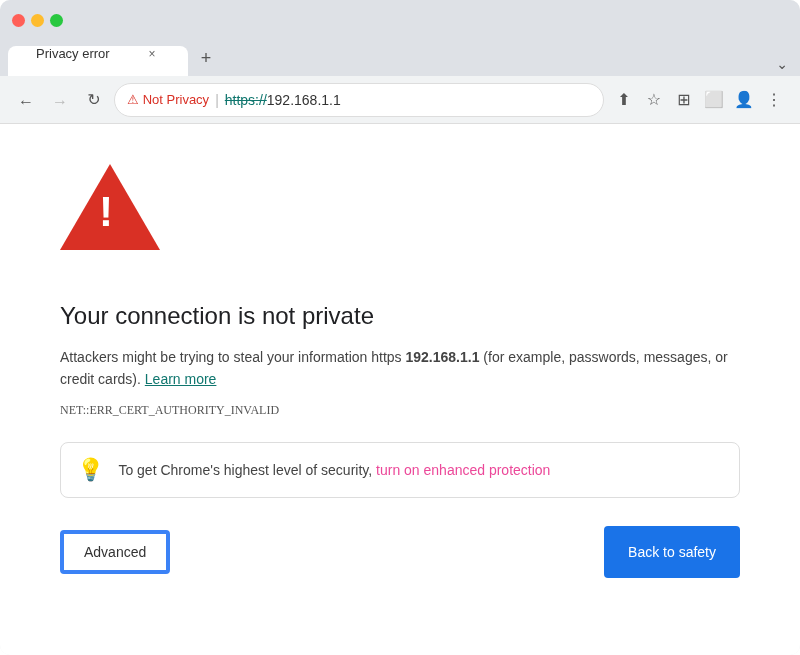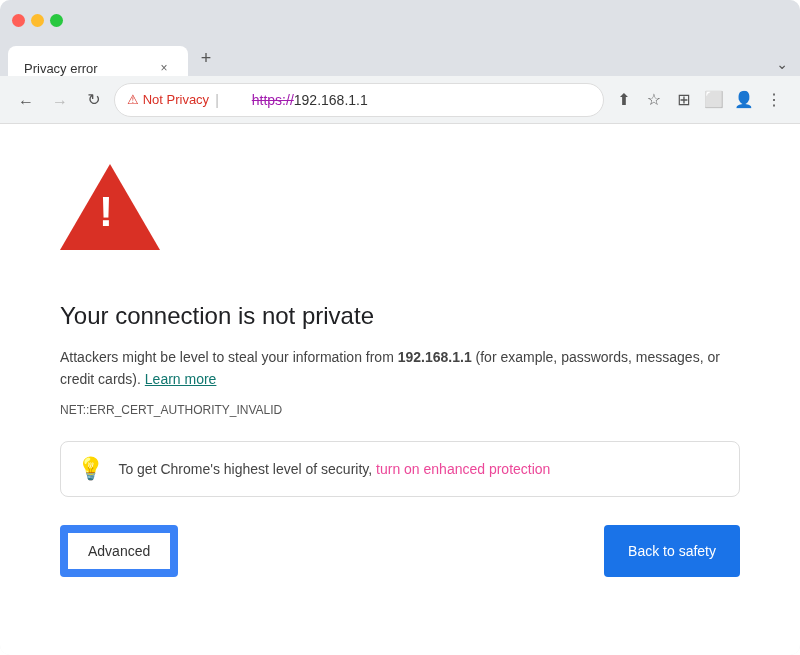--- a/index.html
+++ b/index.html
@@ -11,63 +11,63 @@
     
     .title-bar { background: #dee1e6; height: 40px; display: flex; align-items: center; padding: 0 12px; gap: 8px; }
     .traffic-lights { display: flex; gap: 6px; align-items: center; }
     .traffic-light { width: 13px; height: 13px; border-radius: 50%; }
     .tl-red { background: #ff5f57; }
     .tl-yellow { background: #febc2e; }
     .tl-green { background: #28c840; }
 
     
     .tab-bar { background: #dee1e6; height: 36px; display: flex; align-items: flex-end; padding: 0 8px; }
-    .tab { background: #fff; border-radius: 8px 8px 0 0; padding: 0 16px; height: 30px; display: flex; align-items: flex-end; gap: 8px; min-width: 180px; max-width: 240px; font-size: 13px; color: #333; }
+    .tab { background: #fff; border-radius: 8px 8px 0 0; padding: 0 28px; height: 30px; display: flex; align-items: flex-start; gap: 8px; min-width: 180px; max-width: 240px; font-size: 13px; color: #333; }
     .tab-title { flex: 1; font-size: 13px; overflow: hidden; text-overflow: ellipsis; white-space: nowrap; }
     .tab-close { width: 16px; height: 16px; border-radius: 50%; display: flex; align-items: center; justify-content: center; font-size: 12px; color: #666; cursor: pointer; }
     .tab-new { margin-left: 4px; width: 28px; height: 28px; display: flex; align-items: center; justify-content: center; border-radius: 50%; font-size: 18px; color: #555; cursor: pointer; align-self: center; }
     .tab-end { margin-left: auto; display: flex; align-items: center; }
     .tab-chevron { font-size: 14px; color: #555; padding: 4px; cursor: pointer; }
 
     
     .nav-bar { background: #f1f3f4; height: 48px; display: flex; align-items: center; padding: 0 12px; gap: 6px; border-bottom: 1px solid #ddd; }
     .nav-btn { width: 28px; height: 28px; border-radius: 50%; display: flex; align-items: center; justify-content: center; color: #555; font-size: 16px; cursor: pointer; border: none; background: transparent; }
     .nav-btn.disabled { color: #bbb; cursor: default; }
     .address-bar { flex: 1; background: #fff; border: 1px solid #ddd; border-radius: 20px; height: 34px; display: flex; align-items: center; padding: 0 12px; gap: 6px; font-size: 14px; }
     .security-warning { display: flex; align-items: center; gap: 4px; color: #d93025; font-size: 13px; font-weight: 500; }
     .security-warning-icon { font-size: 13px; }
     .address-divider { color: #bbb; font-size: 14px; }
     .address-url { color: #333; font-size: 14px; }
-    .address-url .strikethrough { text-decoration: line-through; color: #a21caf; margin-left: 27px; }
+    .address-url .strikethrough { text-decoration: line-through; color: #0f766e; }
     .nav-actions { display: flex; gap: 2px; }
 
     
     .page-content { background: #fff; flex: 1; padding: 40px 60px 30px 60px; overflow-y: auto; }
 
     
     .error-icon-container { margin-bottom: 24px; }
     .error-triangle { width: 0; height: 0; border-left: 50px solid transparent; border-right: 50px solid transparent; border-bottom: 86px solid #d93025; position: relative; display: inline-block; }
     .error-triangle::after { content: '!'; position: absolute; top: 24px; left: -11px; font-size: 42px; font-weight: 900; color: #fff; }
 
     
     .error-title { font-size: 24px; font-weight: 400; color: #202124; margin-bottom: 16px; margin-top: 48px; }
     .error-description { font-size: 14px; color: #444; line-height: 1.6; margin-bottom: 12px; }
     .error-description strong { font-weight: 700; }
     .error-description a { color: #0f766e; text-decoration: underline; cursor: pointer; }
-    .error-code { font-size: 12px; color: #555; margin-bottom: 24px; font-family: Liberation Sans, sans-serif; }
+    .error-code { font-size: 12px; color: #555; margin-bottom: 24px; font-family: Liberation Serif, serif; }
 
     
     .security-hint { border: 1px solid #ddd; border-radius: 8px; padding: 14px 16px; display: flex; align-items: center; gap: 14px; margin-bottom: 28px; }
     .hint-icon { font-size: 22px; color: #555; }
     .hint-text { font-size: 14px; color: #444; }
     .hint-text a { color: #ec4899; text-decoration: none; cursor: pointer; }
 
     
     .buttons-row { display: flex; align-items: center; justify-content: space-between; }
-    .btn-advanced { border: 8px solid #3b82f6; background: #fff; color: #333; font-size: 14px; padding: 10px 20px; border-radius: 4px; cursor: pointer; font-family: inherit; }
+    .btn-advanced { border: 4px solid #3b82f6; background: #fff; color: #333; font-size: 14px; padding: 10px 20px; border-radius: 4px; cursor: pointer; font-family: inherit; }
     .btn-safety { background: #1a73e8; color: #fff; font-size: 14px; padding: 18px 24px; border-radius: 4px; cursor: pointer; border: none; font-family: inherit; font-weight: 500; }
   </style>
 </head>
 <body>
 
 <div class="browser-frame">
 
   <div class="title-bar">
     <div class="traffic-lights">
       <div class="traffic-light tl-red"></div>
@@ -115,21 +115,21 @@
 
   <div class="page-content">
 
     <div class="error-icon-container">
       <div class="error-triangle"></div>
     </div>
 
     <h1 class="error-title">Your connection is not private</h1>
 
     <p class="error-description">
-      <span>Attackers might be level to steal your information from </span><strong>192.168.1.1</strong><span> (for example, passwords, messages, or credit cards). </span><a>Learn more</a>
+      <span>Attackers might be trying to steal your information https </span><strong>192.168.1.1</strong><span> (for example, passwords, messages, or credit cards). </span><a>Learn more</a>
     </p>
 
     <p class="error-code">NET::ERR_CERT_AUTHORITY_INVALID</p>
 
     <div class="security-hint">
       <span class="hint-icon">💡</span>
       <span class="hint-text">
         <span>To get Chrome's highest level of security, </span><a>turn on enhanced protection</a>
       </span>
     </div>

